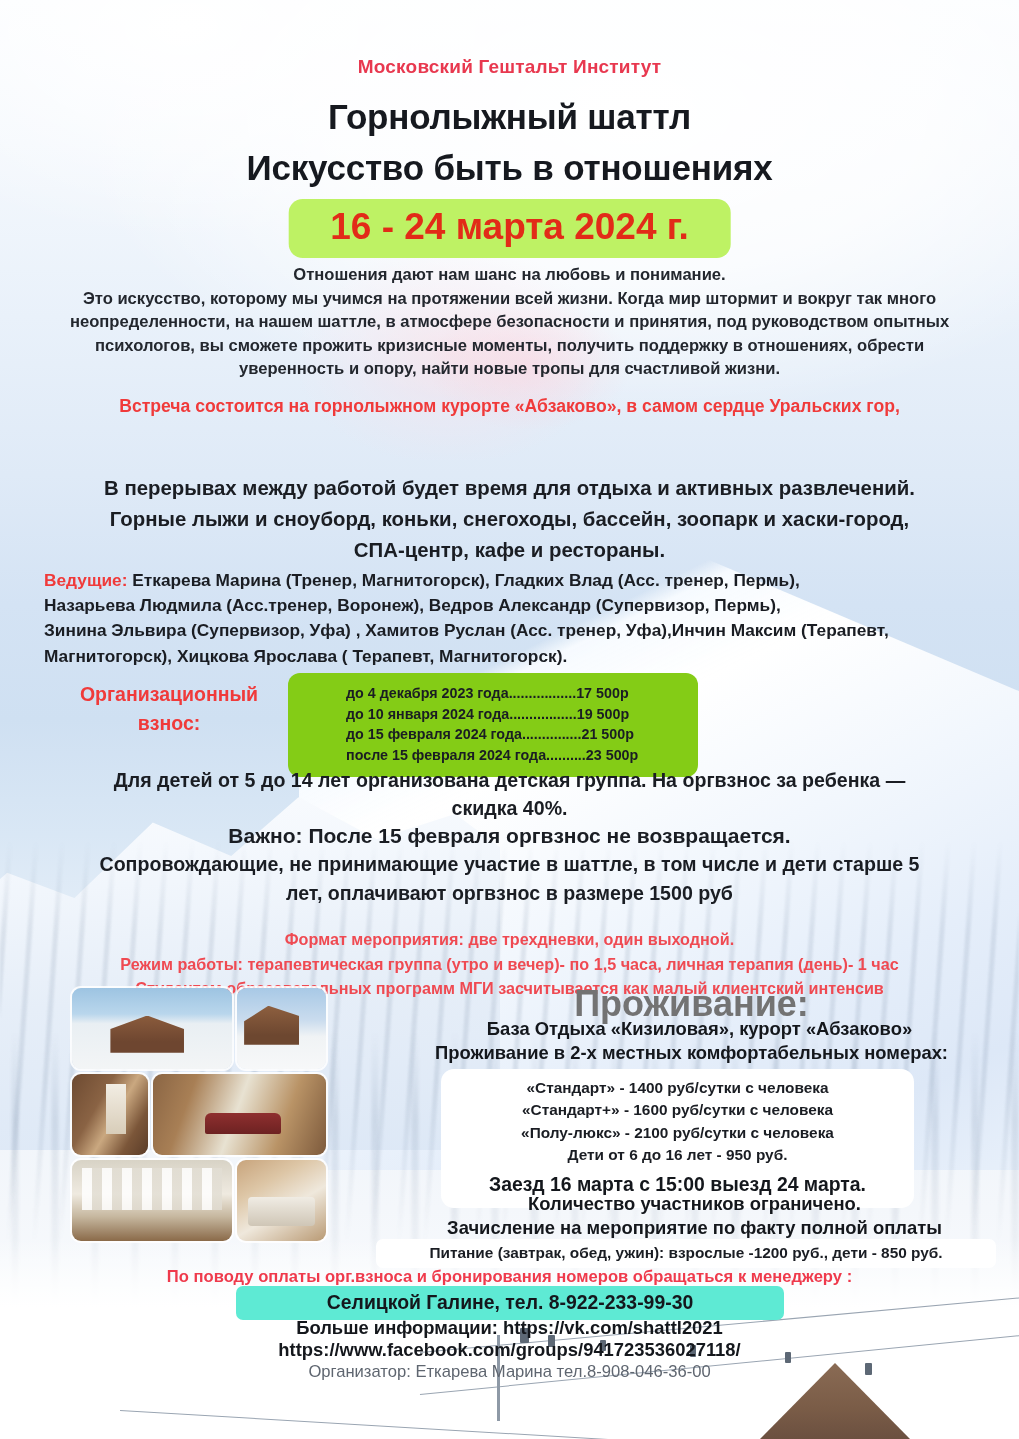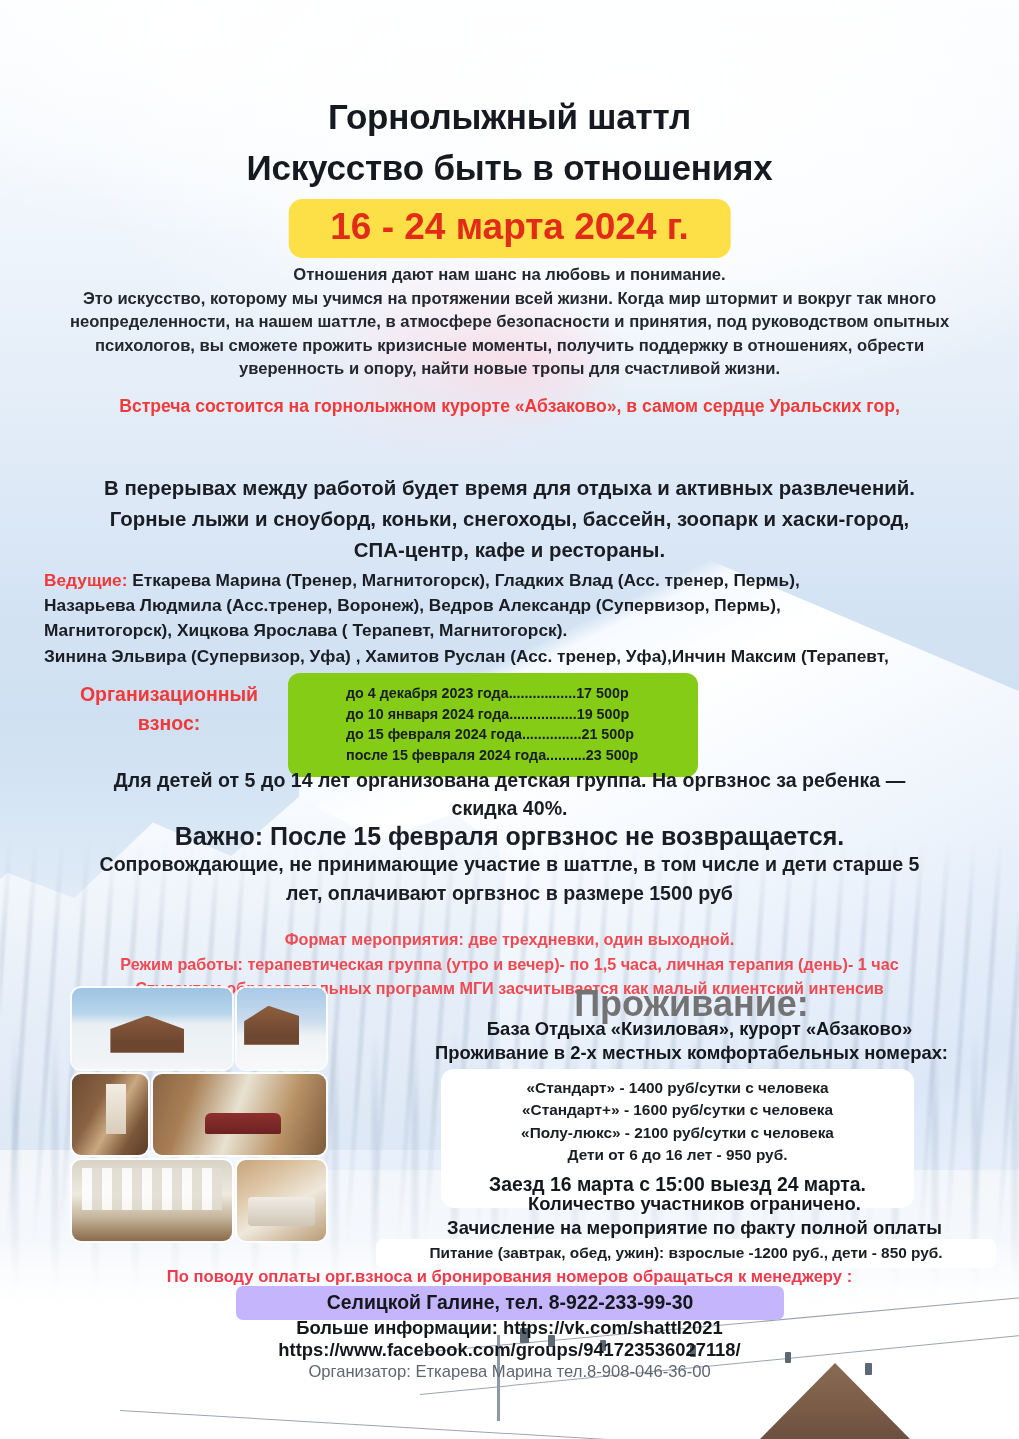--- a/index.html
+++ b/index.html
@@ -190,21 +190,21 @@
     top: 148px; left: 0; right: 0;
     font-size: 35px;
     font-weight: bold;
     color: #16191f;
     letter-spacing: -0.2px;
   }
   .date-badge {
     position: absolute;
     top: 199px; left: 50%;
     transform: translateX(-50%);
-    background: #fde047;
+    background: #bef264;
     border-radius: 14px;
     padding: 7px 42px 10px 42px;
     font-size: 37px;
     font-weight: bold;
     color: #e22b18;
     white-space: nowrap;
     box-shadow: 0 0 0 0 rgba(0,0,0,0);
   }
 
   .lead {
@@ -281,21 +281,21 @@
     position: absolute;
     top: 766px; left: 40px; right: 40px;
     font-size: 19.6px;
     font-weight: bold;
     color: #1a1d23;
     line-height: 28px;
   }
   .important {
     position: absolute;
     top: 822px; left: 40px; right: 40px;
-    font-size: 25px;
+    font-size: 21px;
     font-weight: bold;
     color: #1a1d23;
     line-height: 28px;
   }
   .accompany {
     position: absolute;
     top: 850px; left: 40px; right: 40px;
     font-size: 19.6px;
     font-weight: bold;
     color: #1a1d23;
@@ -470,21 +470,21 @@
     position: absolute;
     top: 1267px; left: 20px; right: 20px;
     font-size: 16.6px;
     font-weight: bold;
     color: #ef3a4c;
   }
   .manager-box {
     position: absolute;
     top: 1286px; left: 236px;
     width: 548px;
-    background: #c4b5fd;
+    background: #5eead4;
     border-radius: 7px;
     padding: 5px 0 6px 0;
     text-align: center;
     font-size: 19.4px;
     font-weight: bold;
     color: #14171c;
   }
   .more-info {
     position: absolute;
     top: 1317px; left: 20px; right: 20px;
@@ -527,20 +527,21 @@
   <div class="skier" style="left:520px;bottom:96px;width:9px;height:15px;"></div>
   <div class="skier" style="left:548px;bottom:92px;width:7px;height:12px;"></div>
   <div class="skier" style="left:600px;bottom:88px;width:6px;height:11px;"></div>
   <div class="skier" style="left:690px;bottom:82px;width:6px;height:12px;"></div>
   <div class="skier" style="left:785px;bottom:76px;width:6px;height:11px;"></div>
   <div class="skier" style="left:865px;bottom:64px;width:7px;height:12px;"></div>
   <div class="roof"></div>
 
   <div class="content">
 
+    <div class="org-line c-text">Московский Гештальт Институт</div>
     <div class="title1 c-text">Горнолыжный шаттл</div>
     <div class="title2 c-text">Искусство быть в отношениях</div>
     <div class="date-badge">16 - 24 марта 2024 г.</div>
 
     <div class="lead c-text">
       <span class="l1">Отношения дают нам шанс на любовь и понимание.</span>
       <span class="l2">Это искусство, которому мы учимся на протяжении всей жизни.  Когда мир штормит и вокруг так много</span>
       <span class="l3">неопределенности, на нашем шаттле, в атмосфере безопасности и принятия, под руководством опытных</span>
       <span class="l4">психологов, вы сможете прожить кризисные моменты, получить поддержку в отношениях, обрести</span>
       <span class="l5">уверенность и опору, найти новые тропы для счастливой жизни.</span>
@@ -552,22 +553,22 @@
 
     <div class="activities c-text">
       <div>В перерывах между работой будет время для отдыха и активных развлечений.</div>
       <div>Горные лыжи и сноуборд, коньки, снегоходы, бассейн, зоопарк и хаски-город,</div>
       <div>СПА-центр, кафе и рестораны.</div>
     </div>
 
     <div class="hosts">
       <div><span class="hdr">Ведущие:</span><span> Еткарева Марина  (Тренер, Магнитогорск), Гладких Влад  (Асс. тренер, Пермь),</span></div>
       <div>Назарьева Людмила (Асс.тренер, Воронеж), Ведров Александр  (Супервизор, Пермь),</div>
+      <div>Зинина Эльвира (Супервизор, Уфа) , Хамитов Руслан (Асс. тренер, Уфа),Инчин Максим (Терапевт,</div>
       <div>Магнитогорск), Хицкова Ярослава ( Терапевт, Магнитогорск).</div>
-      <div>Зинина Эльвира (Супервизор, Уфа) , Хамитов Руслан (Асс. тренер, Уфа),Инчин Максим (Терапевт,</div>
     </div>
 
     <div class="fee-label">
       <div>Организационный</div>
       <div>взнос:</div>
     </div>
     <div class="fee-box">
       <div class="row">до 4 декабря 2023 года.................17 500р</div>
       <div class="row">до 10 января 2024 года.................19 500р</div>
       <div class="row">до 15 февраля 2024 года...............21 500р</div>

